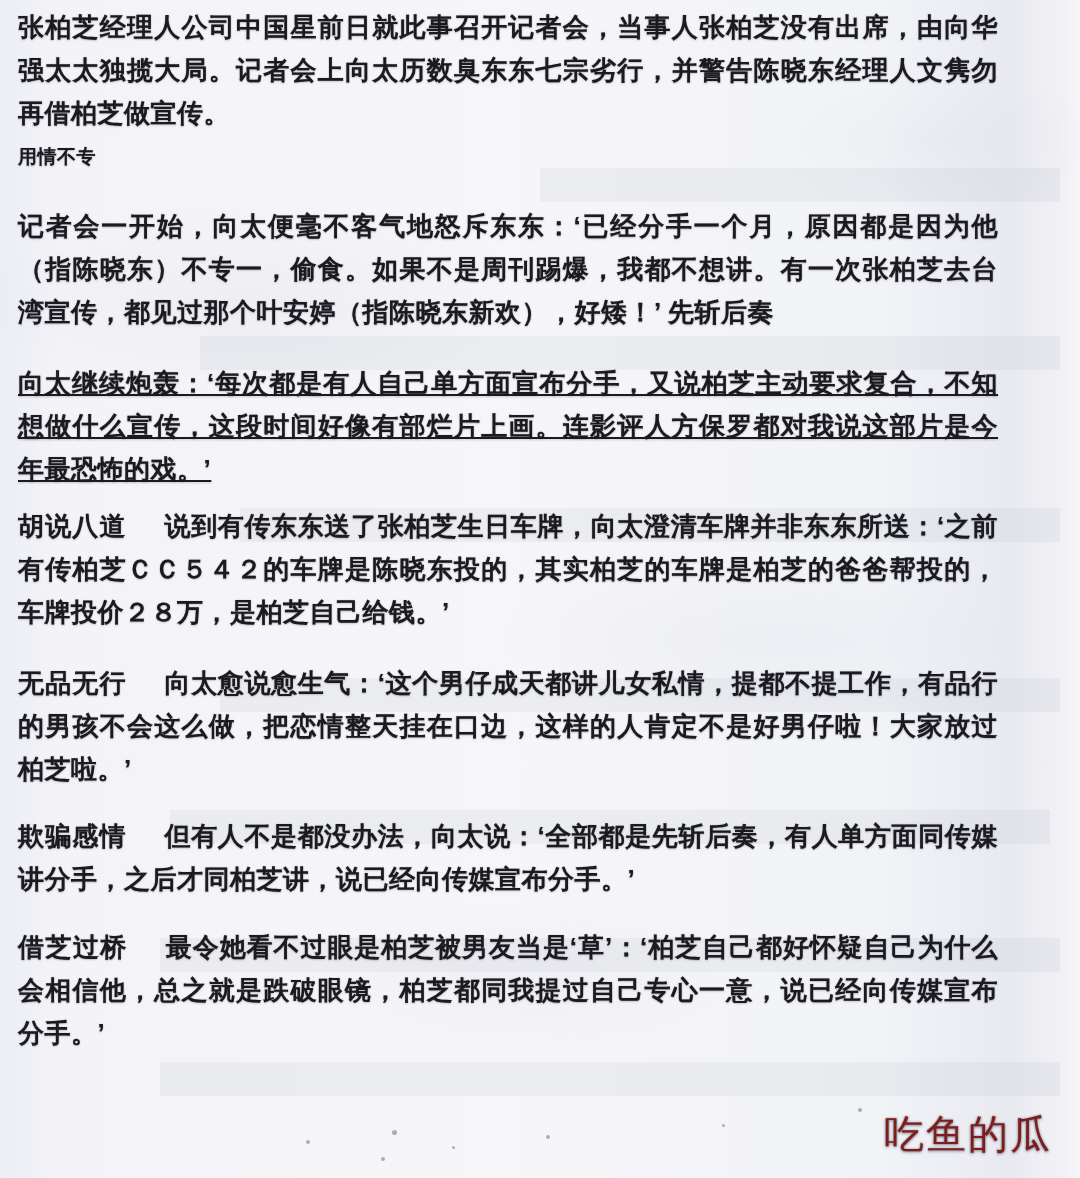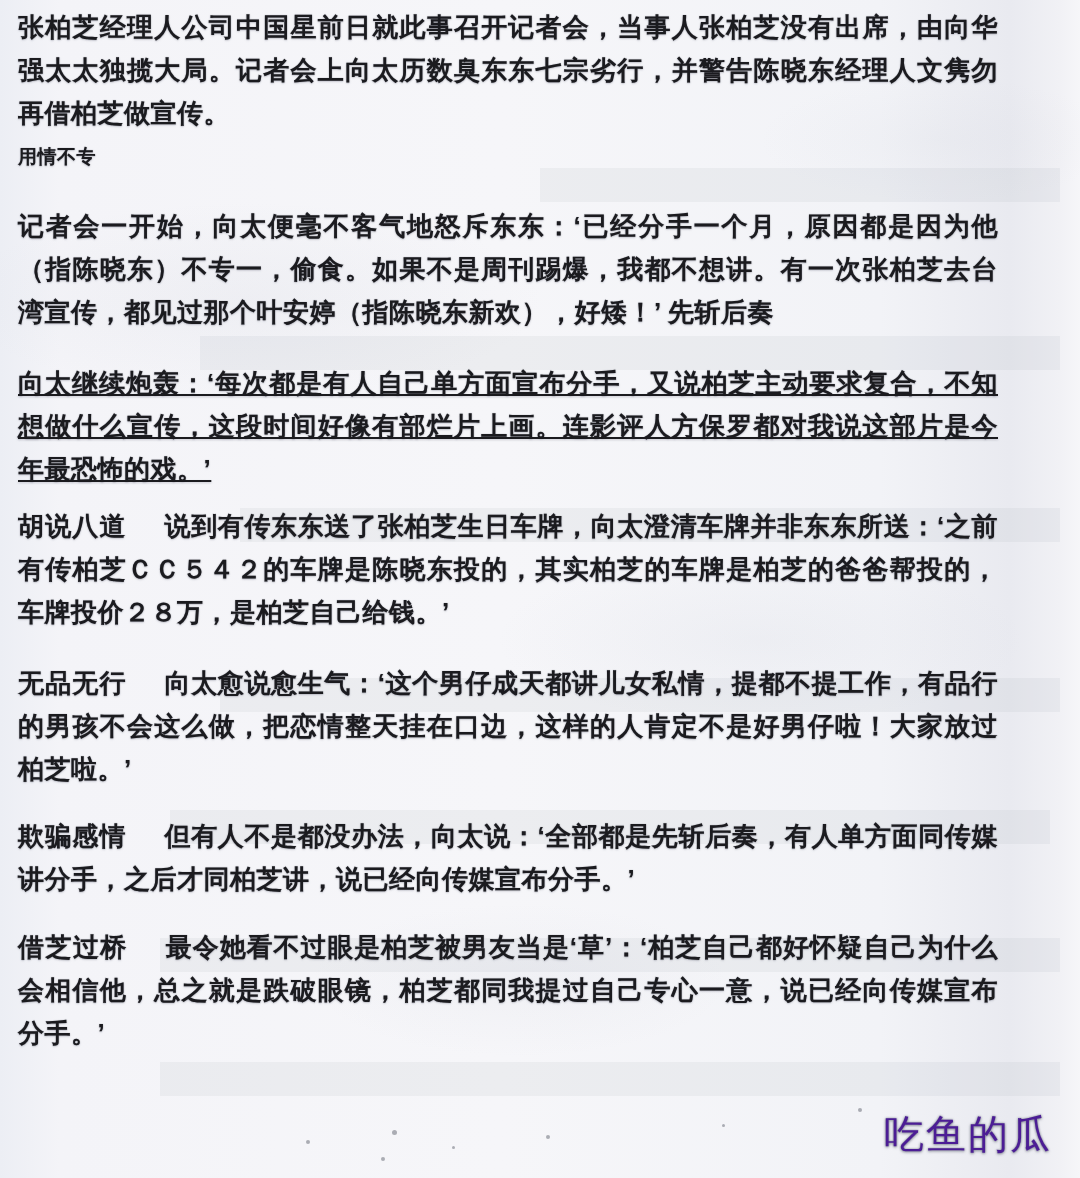--- a/index.html
+++ b/index.html
@@ -95,21 +95,21 @@
     pointer-events: none;
   }
 
   #watermark {
     position: absolute;
     right: 28px;
     bottom: 24px;
     font-size: 40px;
     line-height: 1;
     letter-spacing: 2px;
-    color: #4c1d95;
+    color: #7f1d1d;
     font-weight: 400;
     text-shadow:
       0 0 2px rgba(120,125,140,0.9),
       0 1px 3px rgba(90,95,110,0.65);
     pointer-events: none;
     user-select: none;
   }
 
   #speck-layer { position: absolute; inset: 0; pointer-events: none; }
   .speck { position: absolute; background: rgba(80,84,96,0.45); border-radius: 50%; }

